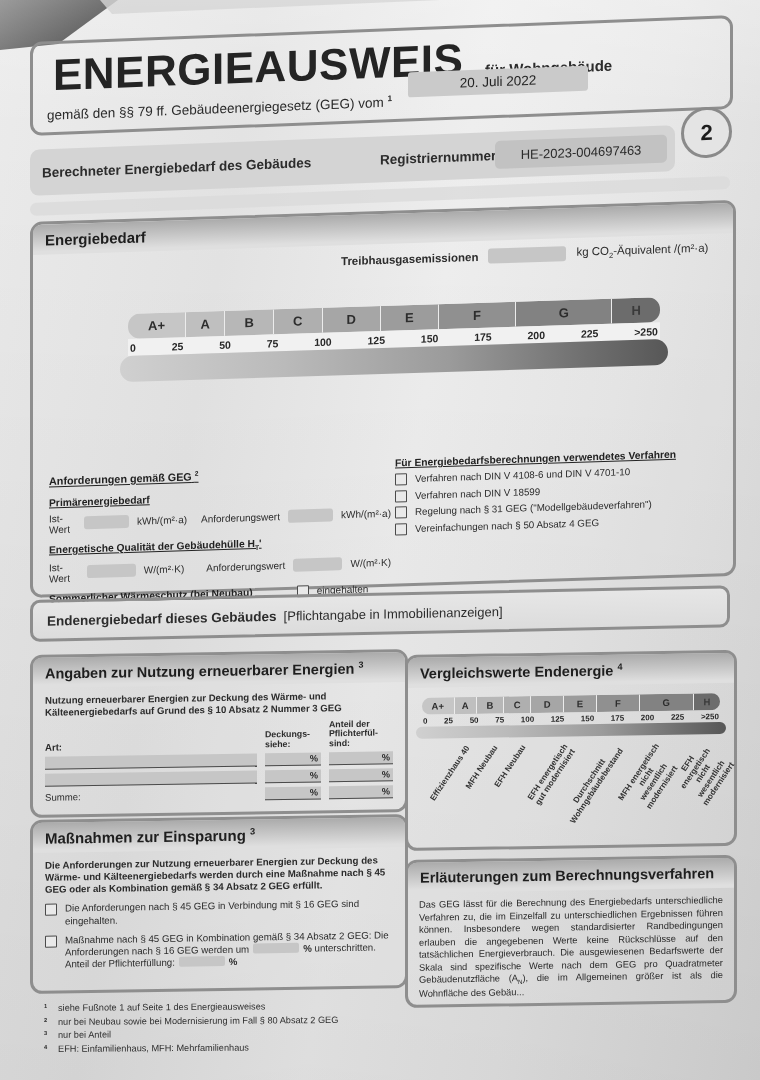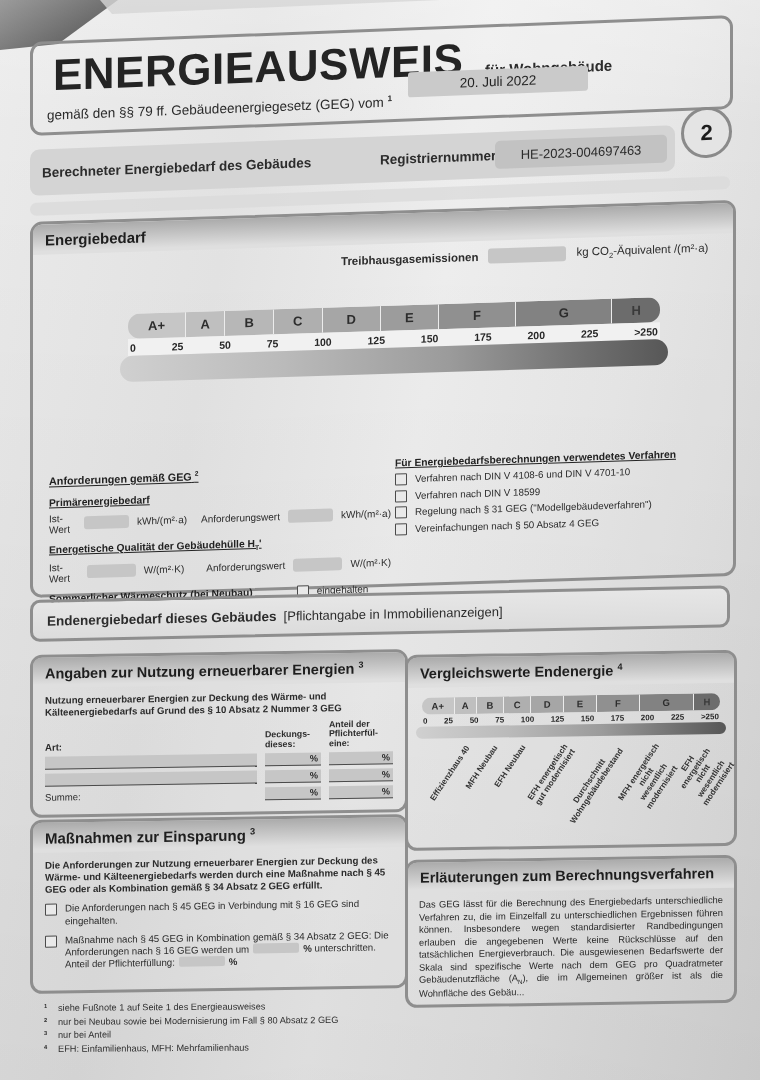--- a/index.html
+++ b/index.html
@@ -291,24 +291,24 @@
 
   <div class="box sk-d" id="ern-box">
     <div class="band">
       <span><span>Angaben zur Nutzung erneuerbarer Energien</span> <sup>3</sup></span>
     </div>
     <div id="ern-body">
       <div id="ern-intro">Nutzung erneuerbarer Energien zur Deckung des Wärme- und Kälteenergiebedarfs auf Grund des § 10 Absatz 2 Nummer 3 GEG</div>
       <div class="ern-grid" style="margin-top:6px;">
         <span class="art">Art:</span>
         <span class="ch">Deckungs-
-dieses:</span>
+siehe:</span>
         <span class="ch">Anteil der
 Pflichterfül-
-eine:</span>
+sind:</span>
       </div>
       <div class="ern-row">
         <span class="fill"></span>
         <span class="pc">
             <span>%</span>
           </span>
         <span class="pc">
             <span>%</span>
           </span>
       </div>

